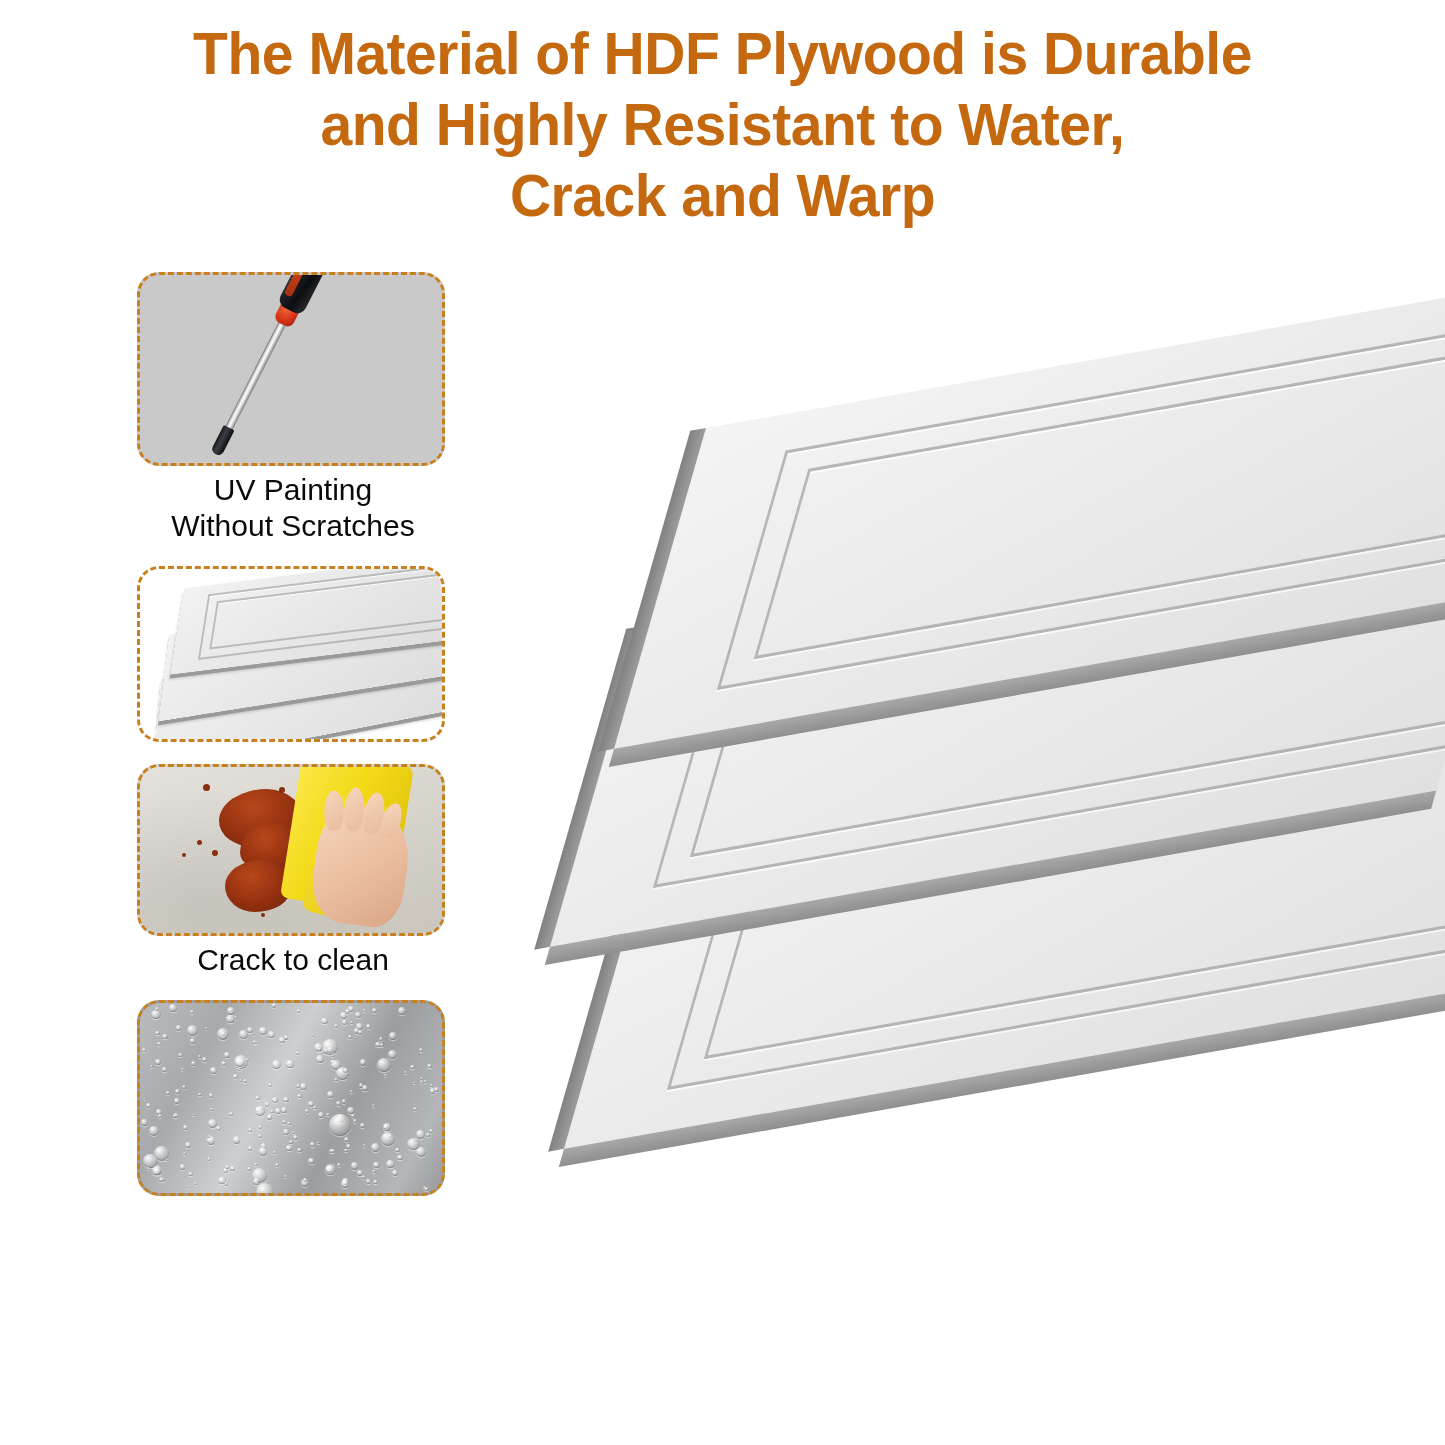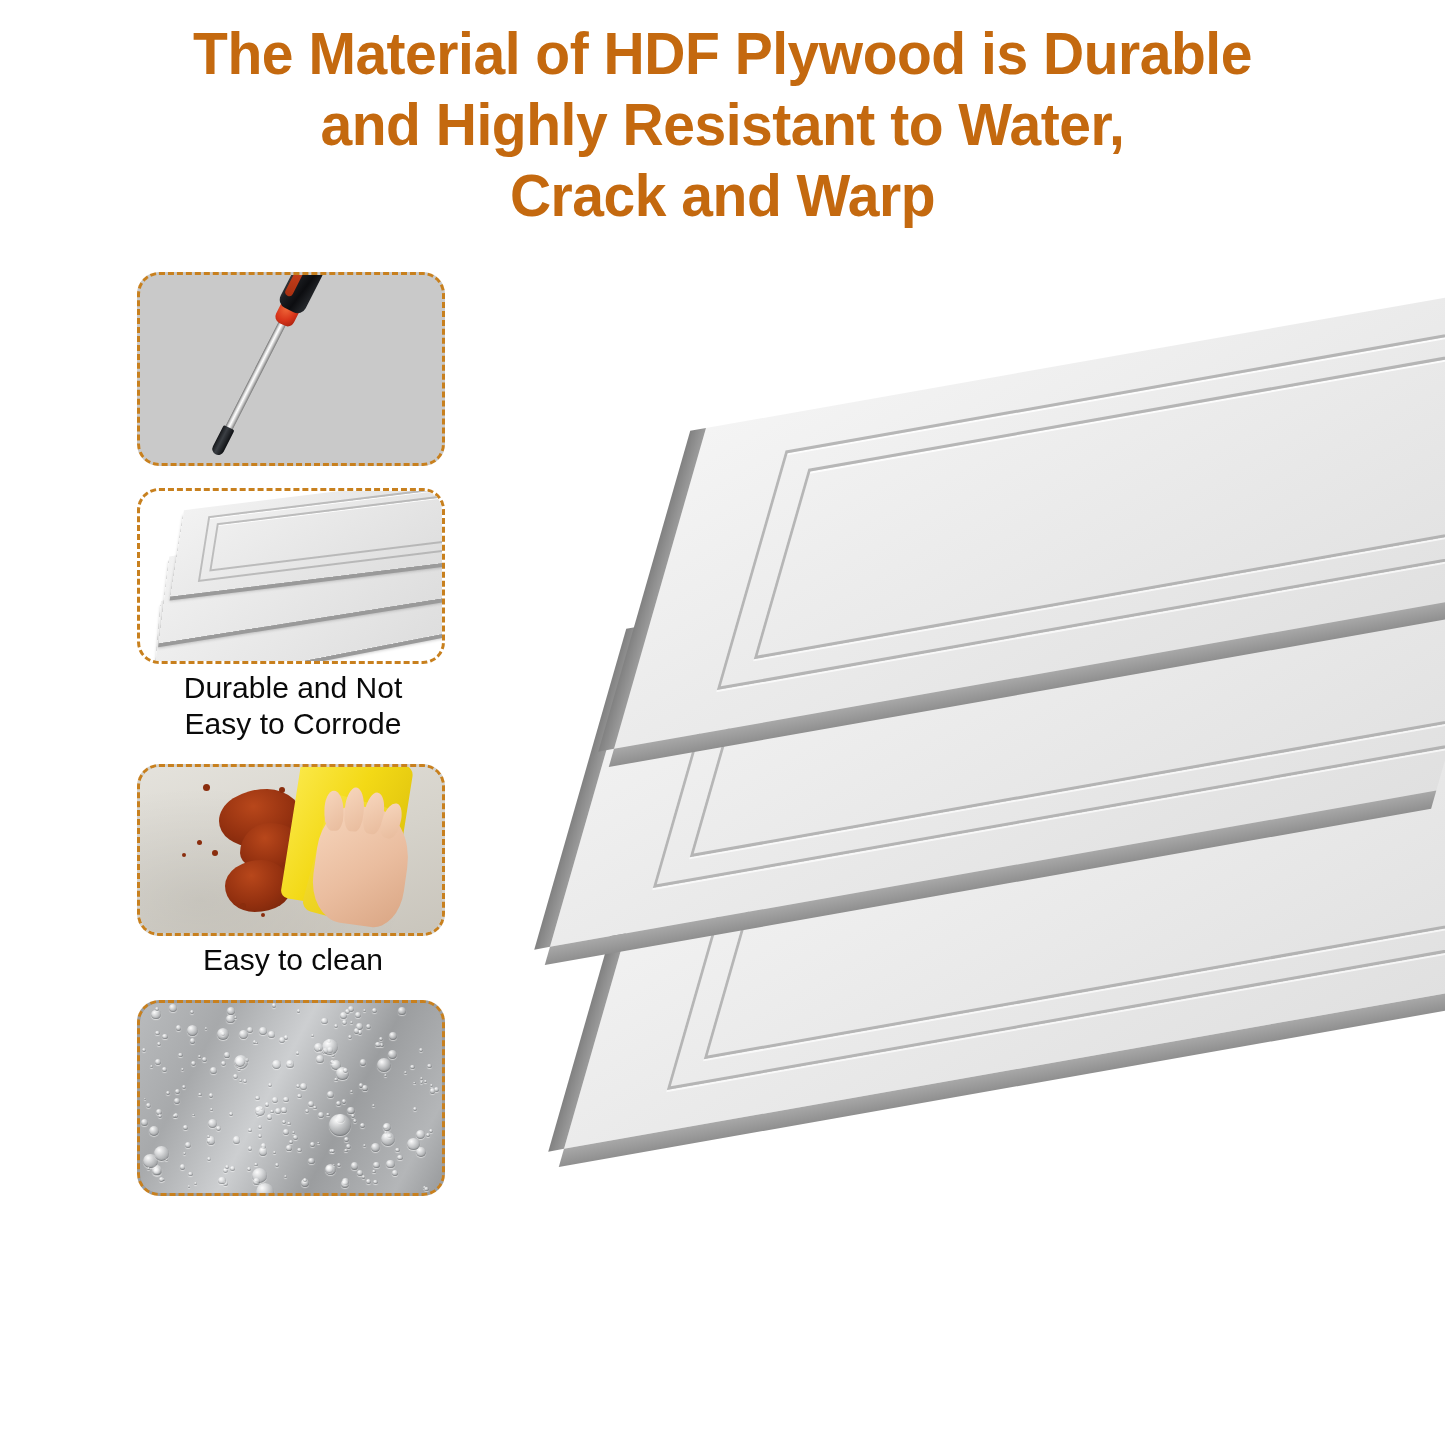--- a/index.html
+++ b/index.html
@@ -262,20 +262,22 @@
             <div class="sd-shaft"></div>
             <div class="sd-tip"></div>
             <div class="sd-collar"></div>
             <div class="sd-handle"></div>
             <div class="sd-grip"></div>
 
           </div>
         </div>
       </div>
     </div>
+    <div class="caption">UV Painting
+Without Scratches</div>
   </div>
 
   <div class="feature-card">
     <div class="thumb h-panels">
       <div class="thumb-inner">
         <div class="board-art">
 
           <div class="board" style="left:14px;top:80px;width:330px;height:86px;
                transform:rotate(-11deg) skewX(-16deg);"></div>
 
@@ -283,22 +285,20 @@
                transform:rotate(-9deg) skewX(-16deg);"></div>
 
           <div class="board" style="left:36px;top:2px;width:300px;height:84px;
                transform:rotate(-7deg) skewX(-16deg);">
             <div class="groove-out" style="left:26px;top:9px;right:14px;bottom:11px;"></div>
             <div class="groove-in" style="left:36px;top:17px;right:24px;bottom:20px;"></div>
           </div>
         </div>
       </div>
     </div>
-    <div class="caption">Durable and Not
-Easy to Corrode</div>
   </div>
 
   <div class="feature-card">
     <div class="thumb h-clean">
       <div class="thumb-inner">
         <div style="position:absolute;inset:0;">
           <div class="clean-bg"></div>
           <div class="blob blob-a"></div>
           <div class="blob blob-b"></div>
           <div class="blob blob-c"></div>
@@ -315,21 +315,21 @@
           <div class="cloth-fold"></div>
           <div class="hand">
             <div class="finger" style="left:2px;top:-12px;width:19px;height:40px;transform:rotate(-8deg);"></div>
             <div class="finger" style="left:22px;top:-18px;width:19px;height:44px;transform:rotate(-3deg);"></div>
             <div class="finger" style="left:42px;top:-16px;width:19px;height:42px;transform:rotate(3deg);"></div>
             <div class="finger" style="left:61px;top:-8px;width:18px;height:36px;transform:rotate(9deg);"></div>
           </div>
         </div>
       </div>
     </div>
-    <div class="caption">Easy to clean</div>
+    <div class="caption">Crack to clean</div>
   </div>
 
   <div class="feature-card">
     <div class="thumb h-water">
       <div class="thumb-inner">
         <div style="position:absolute;inset:0;">
           <div class="water-bg"></div>
           <div id="drops">
               <div class="drop" style="left:83.53%;top:88.04%;width:5.3px;height:5.3px;"></div>
               <div class="drop" style="left:69.39%;top:45.68%;width:3.1px;height:3.1px;"></div>

